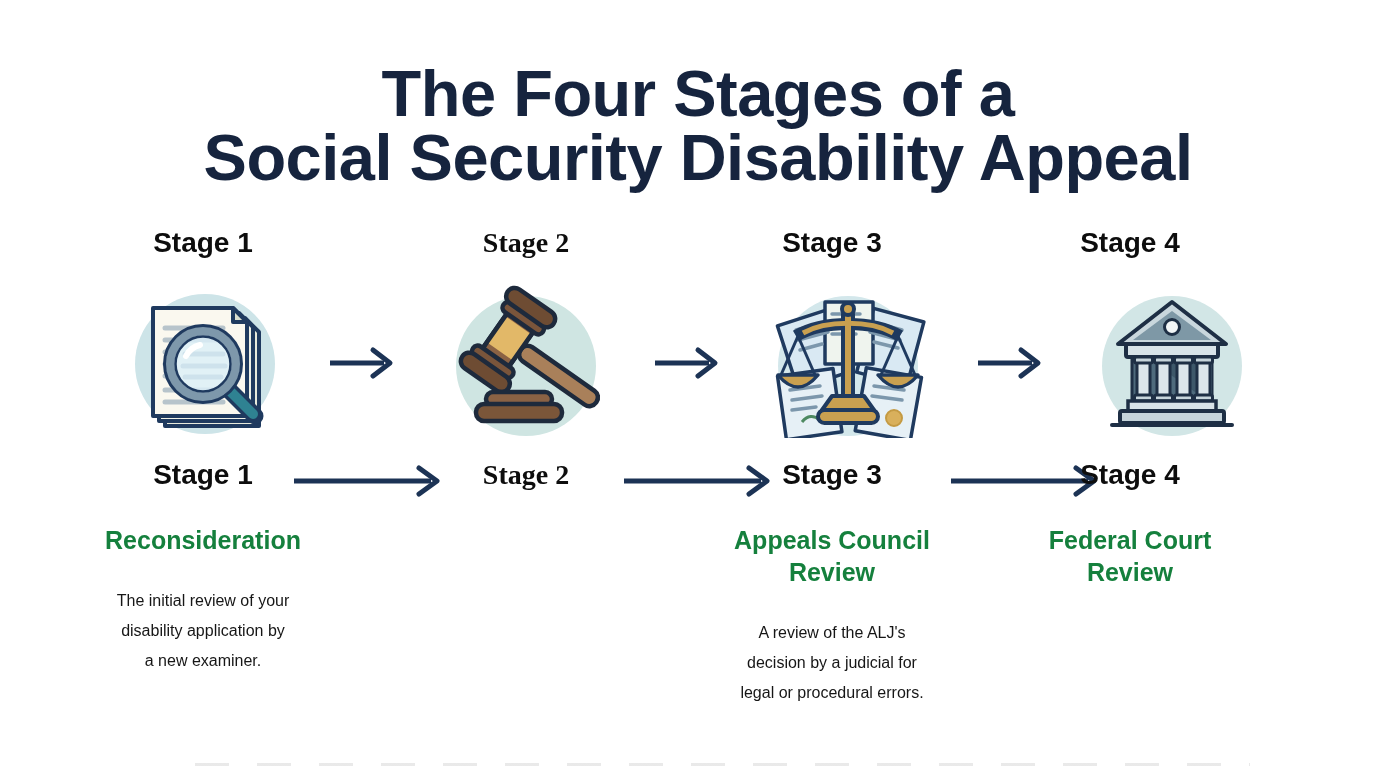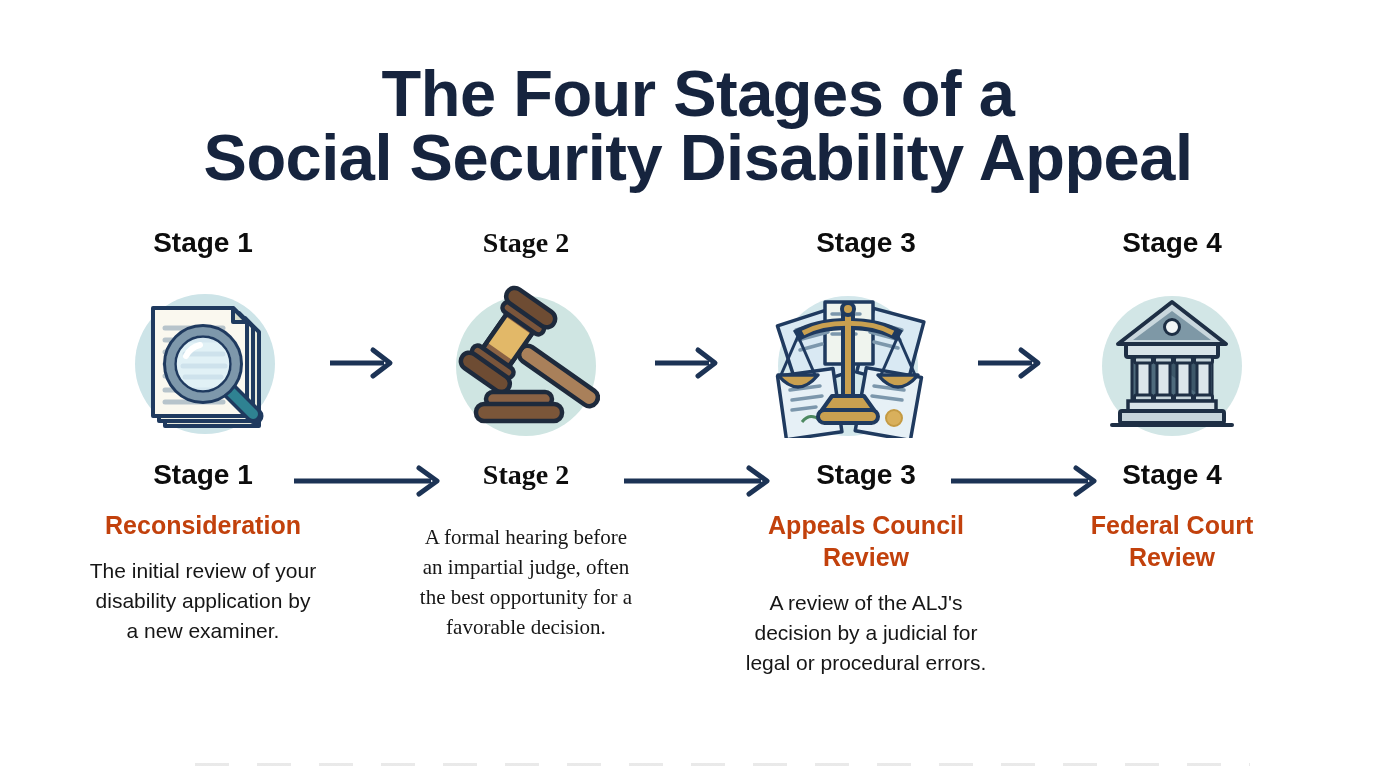--- a/index.html
+++ b/index.html
@@ -17,33 +17,33 @@
   }
   .icon-wrap{position:absolute;top:278px;width:160px;height:160px;}
   .arrow-short{position:absolute;top:346px;width:68px;height:34px;}
   .arrow-long{position:absolute;top:464px;width:152px;height:34px;}
   .stage-col{
     position:absolute;top:458px;width:310px;text-align:center;
     display:flex;flex-direction:column;align-items:center;
   }
   .stage-label-bottom{font-size:28px;font-weight:700;line-height:34px;margin:0 0 16px 0;color:#0d0d0d;}
   .stage-heading{
-    font-size:25px;font-weight:700;line-height:32px;margin:1px;color:#c2410c;
+    font-size:25px;font-weight:700;line-height:32px;margin:16px;color:#15803d;
     white-space:pre-line;
   }
   .stage-desc{
-    font-size:21px;font-weight:400;line-height:30px;margin:14px 0 0 0;color:#161616;
+    font-size:16px;font-weight:400;line-height:30px;margin:14px 0 0 0;color:#161616;
     white-space:pre-line;
   }
   .crop-artifact{
     position:absolute;top:763px;left:195px;width:1055px;height:3px;opacity:.4;
     background:repeating-linear-gradient(90deg,#c9c9c9 0 34px,transparent 34px 62px);
   }
   
-  .c1{left:48px;} .c2{left:371px;font-family:Liberation Serif, serif;} .c3{left:711px;} .c4{left:1017px;}
+  .c1{left:48px;} .c2{left:371px;font-family:Liberation Serif, serif;} .c3{left:677px;} .c4{left:975px;}
   .i1{left:123px;} .i2{left:446px;} .i3{left:768px;} .i4{left:1092px;}
   .as1{left:327px;} .as2{left:652px;} .as3{left:975px;}
   .al1{left:291px;} .al2{left:621px;} .al3{left:948px;}
 </style>
 </head>
 <body>
 
 <div class="canvas">
 
   <div class="title">
@@ -234,24 +234,20 @@
 
   <div class="stage-col c1">
     <div class="stage-label-bottom">Stage 1</div>
     <div class="stage-heading">Reconsideration</div>
     <div class="stage-desc">The initial review of your
 disability application by
 a new examiner.</div>
   </div>
   <div class="stage-col c2">
     <div class="stage-label-bottom">Stage 2</div>
-    <div class="stage-desc">A formal hearing before
-an impartial judge, often
-the best opportunity for a
-favorable decision.</div>
   </div>
   <div class="stage-col c3">
     <div class="stage-label-bottom">Stage 3</div>
     <div class="stage-heading">Appeals Council
 Review</div>
     <div class="stage-desc">A review of the ALJ's
 decision by a judicial for
 legal or procedural errors.</div>
   </div>
   <div class="stage-col c4">

